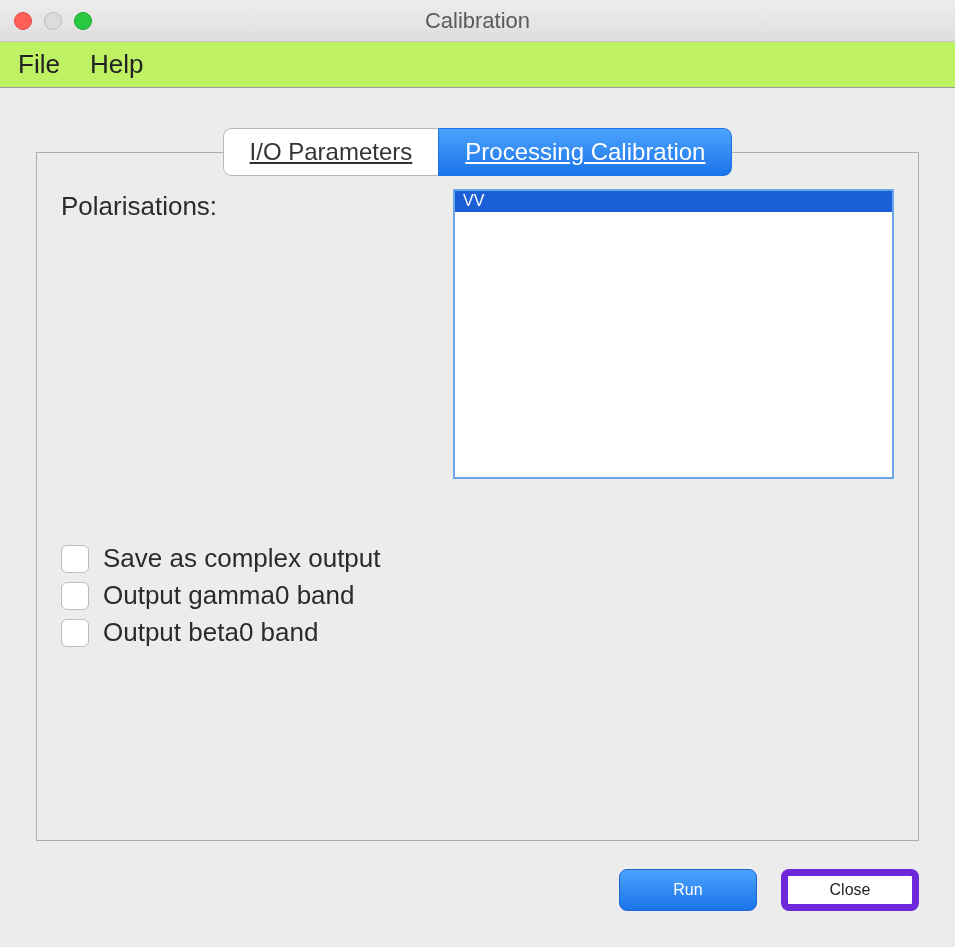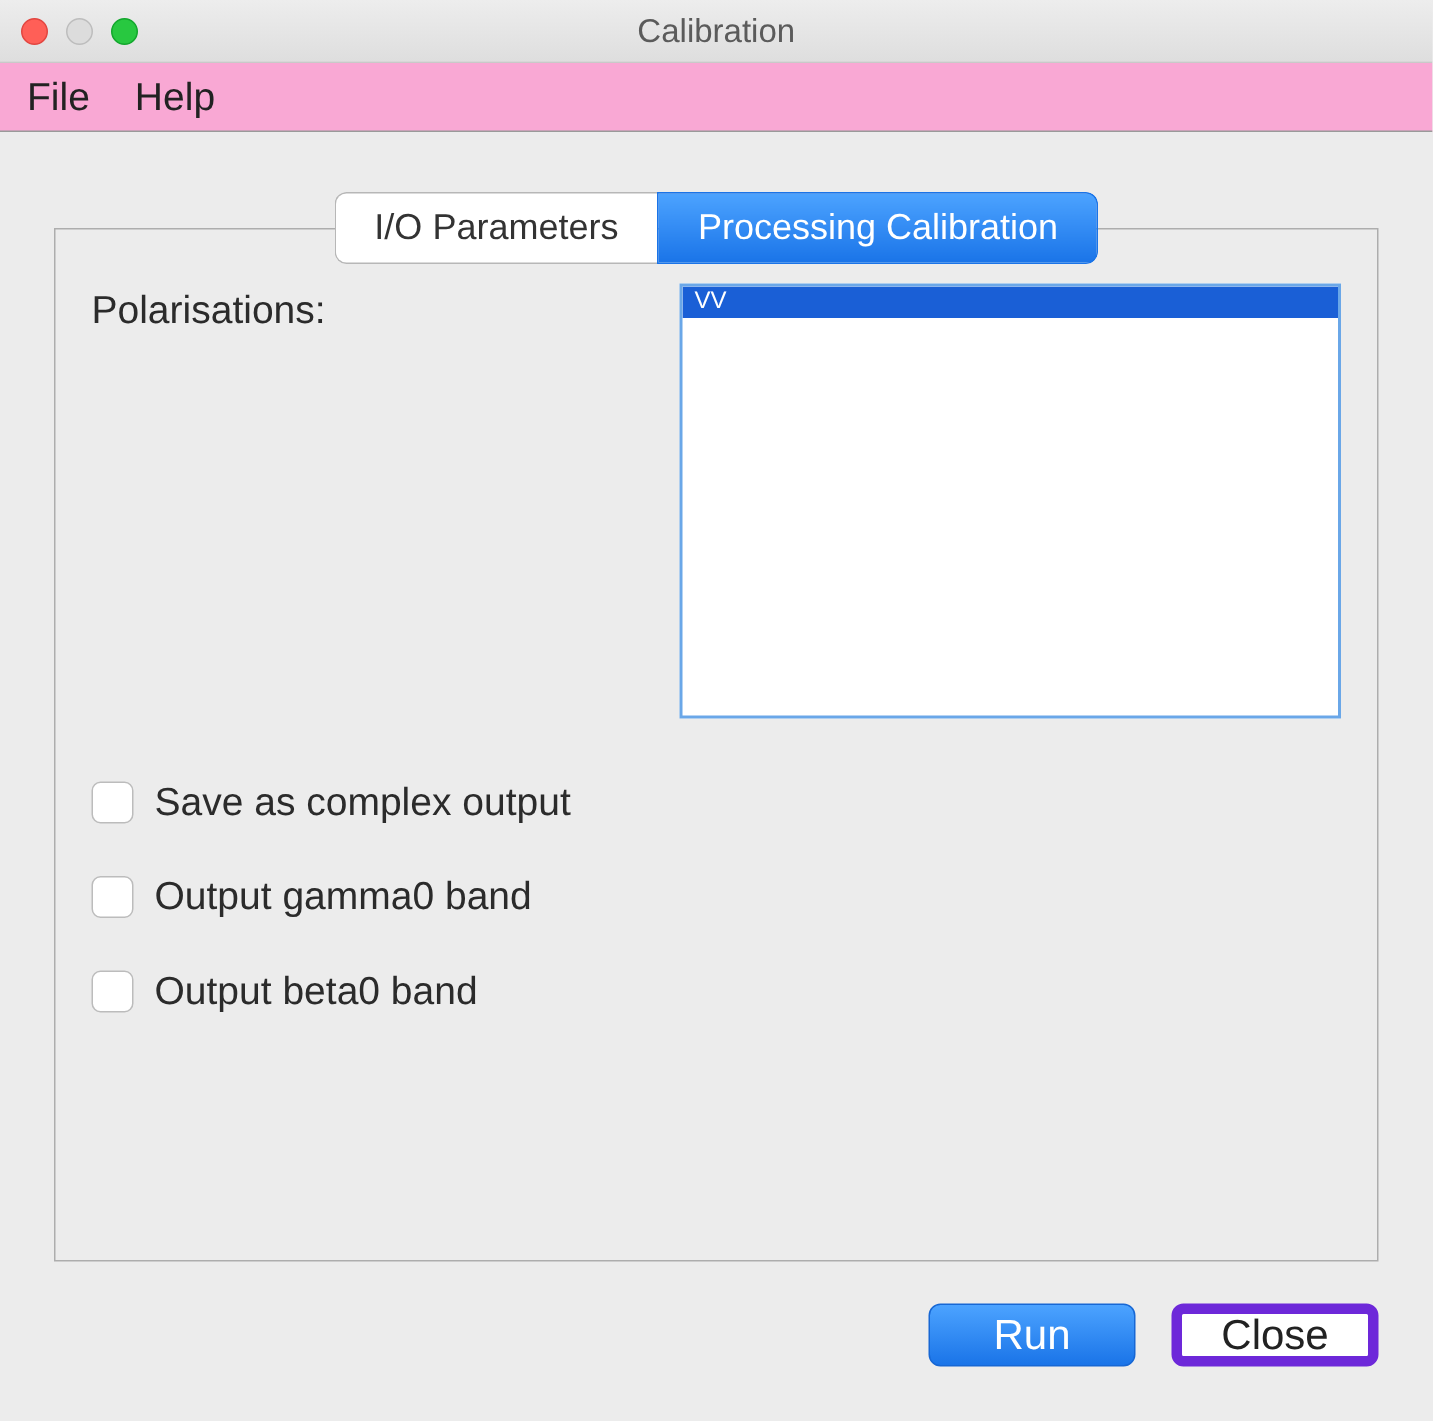--- a/index.html
+++ b/index.html
@@ -44,21 +44,21 @@
     .tl-max { background: #28c840; border: 0.5px solid #13a72d; }
     .title {
       position: absolute;
       left: 50%;
       transform: translateX(-50%);
       font-size: 22px;
       color: #5b5b5b;
     }
     .menubar {
       height: 46px;
-      background: #f9a8d4;
+      background: #bef264;
       display: flex;
       align-items: center;
       padding: 0 18px;
       gap: 30px;
       border-bottom: 1px solid #9a9a9a;
     }
     .menu-item {
       font-size: 26px;
       color: #222;
       cursor: default;
@@ -80,20 +80,21 @@
     .tabbar {
       display: flex;
       border-radius: 8px;
       overflow: hidden;
     }
     .tab {
       padding: 9px 26px;
       font-size: 24px;
       cursor: default;
       border: 1px solid #b7b7b7;
+      text-decoration: underline;
     }
     .tab.inactive {
       background: #ffffff;
       color: #333;
       border-right: none;
       border-top-left-radius: 8px;
       border-bottom-left-radius: 8px;
     }
     .tab.active {
       background: linear-gradient(#4ca3ff, #1a74e8);
@@ -132,24 +133,24 @@
       overflow: hidden;
     }
     .list-item {
       background: #1a5fd6;
       color: #fff;
       padding: 1px 8px 2px 8px;
       font-size: 16px;
       font-weight: 500;
     }
     .checkboxes {
-      margin-top: 40px;
-      display: flex;
-      flex-direction: column;
-      gap: 32px;
+      margin-top: 64px;
+      display: flex;
+      flex-direction: column;
+      gap: 6px;
     }
     .checkbox-row {
       display: flex;
       align-items: center;
       gap: 14px;
     }
     .checkbox {
       width: 28px;
       height: 28px;
       border-radius: 6px;
@@ -180,21 +181,21 @@
       display: flex;
       justify-content: flex-end;
       gap: 24px;
       padding: 28px 36px 36px 36px;
       background: #ececec;
     }
     .btn {
       min-width: 138px;
       height: 42px;
       border-radius: 8px;
-      font-size: 28px;
+      font-size: 16px;
       display: flex;
       align-items: center;
       justify-content: center;
       cursor: default;
     }
     .btn-primary {
       background: linear-gradient(#4ca3ff, #1a74e8);
       color: #fff;
       border: 1px solid #1767d4;
     }

